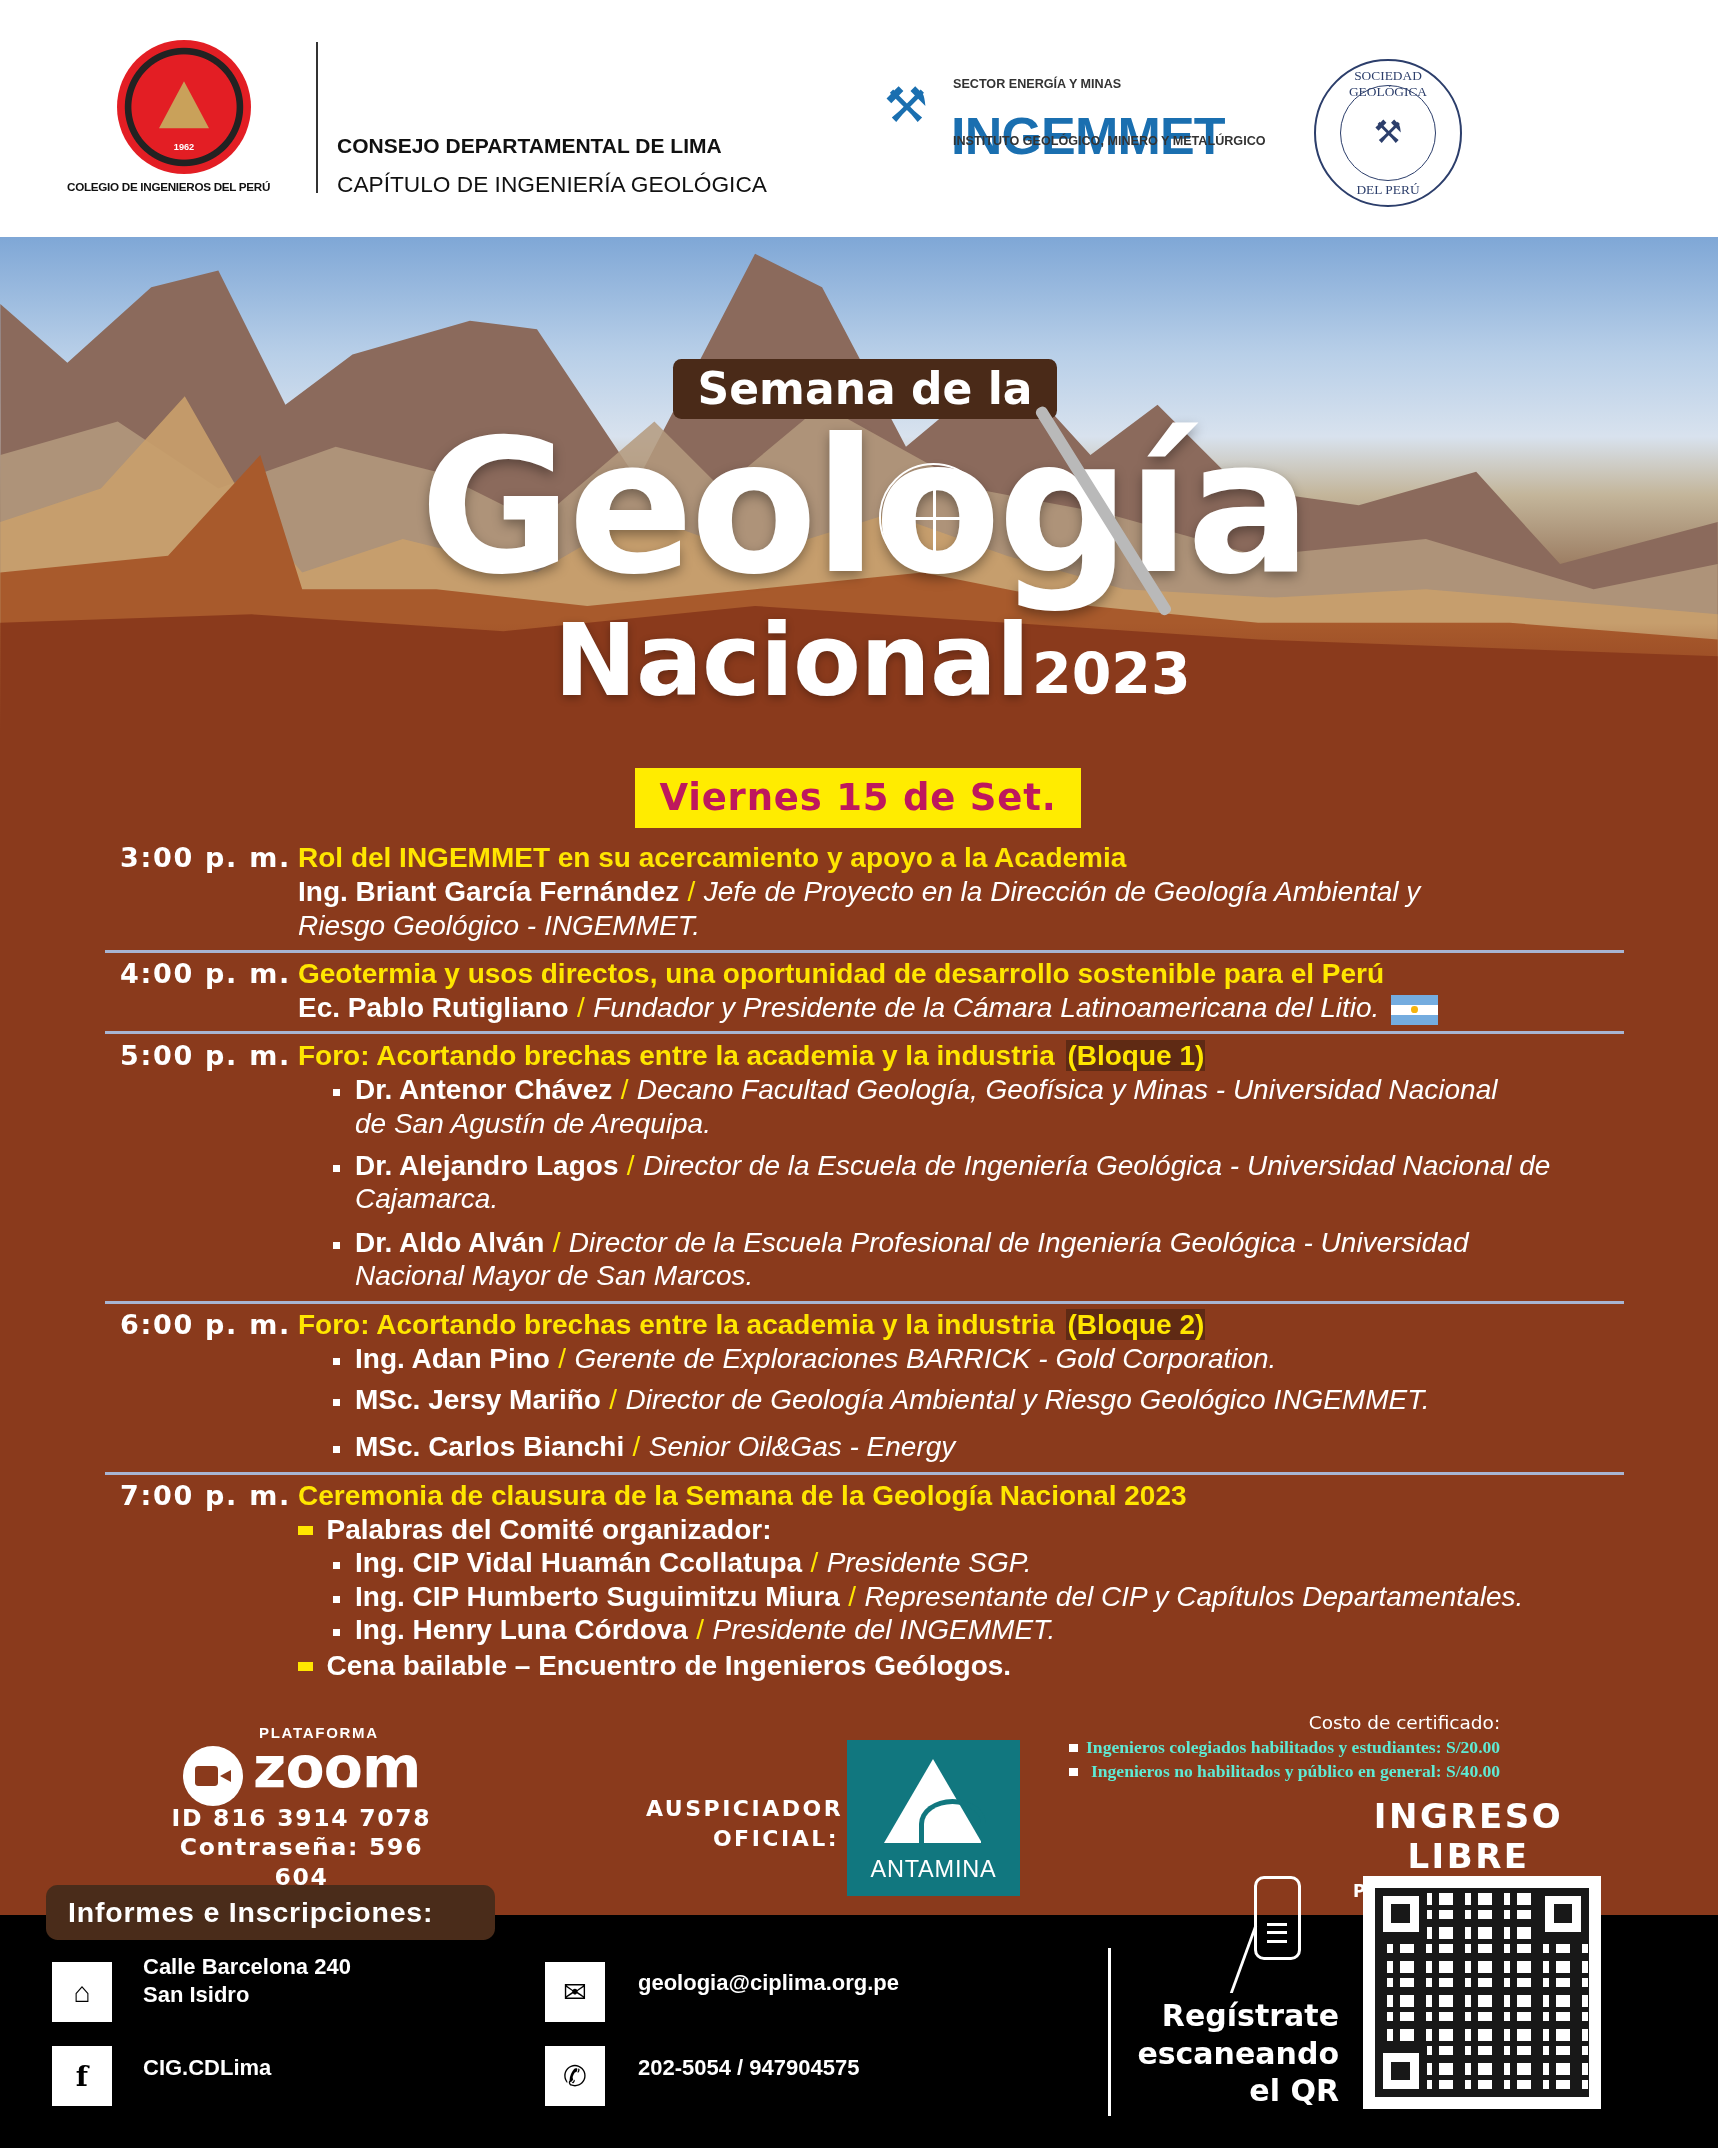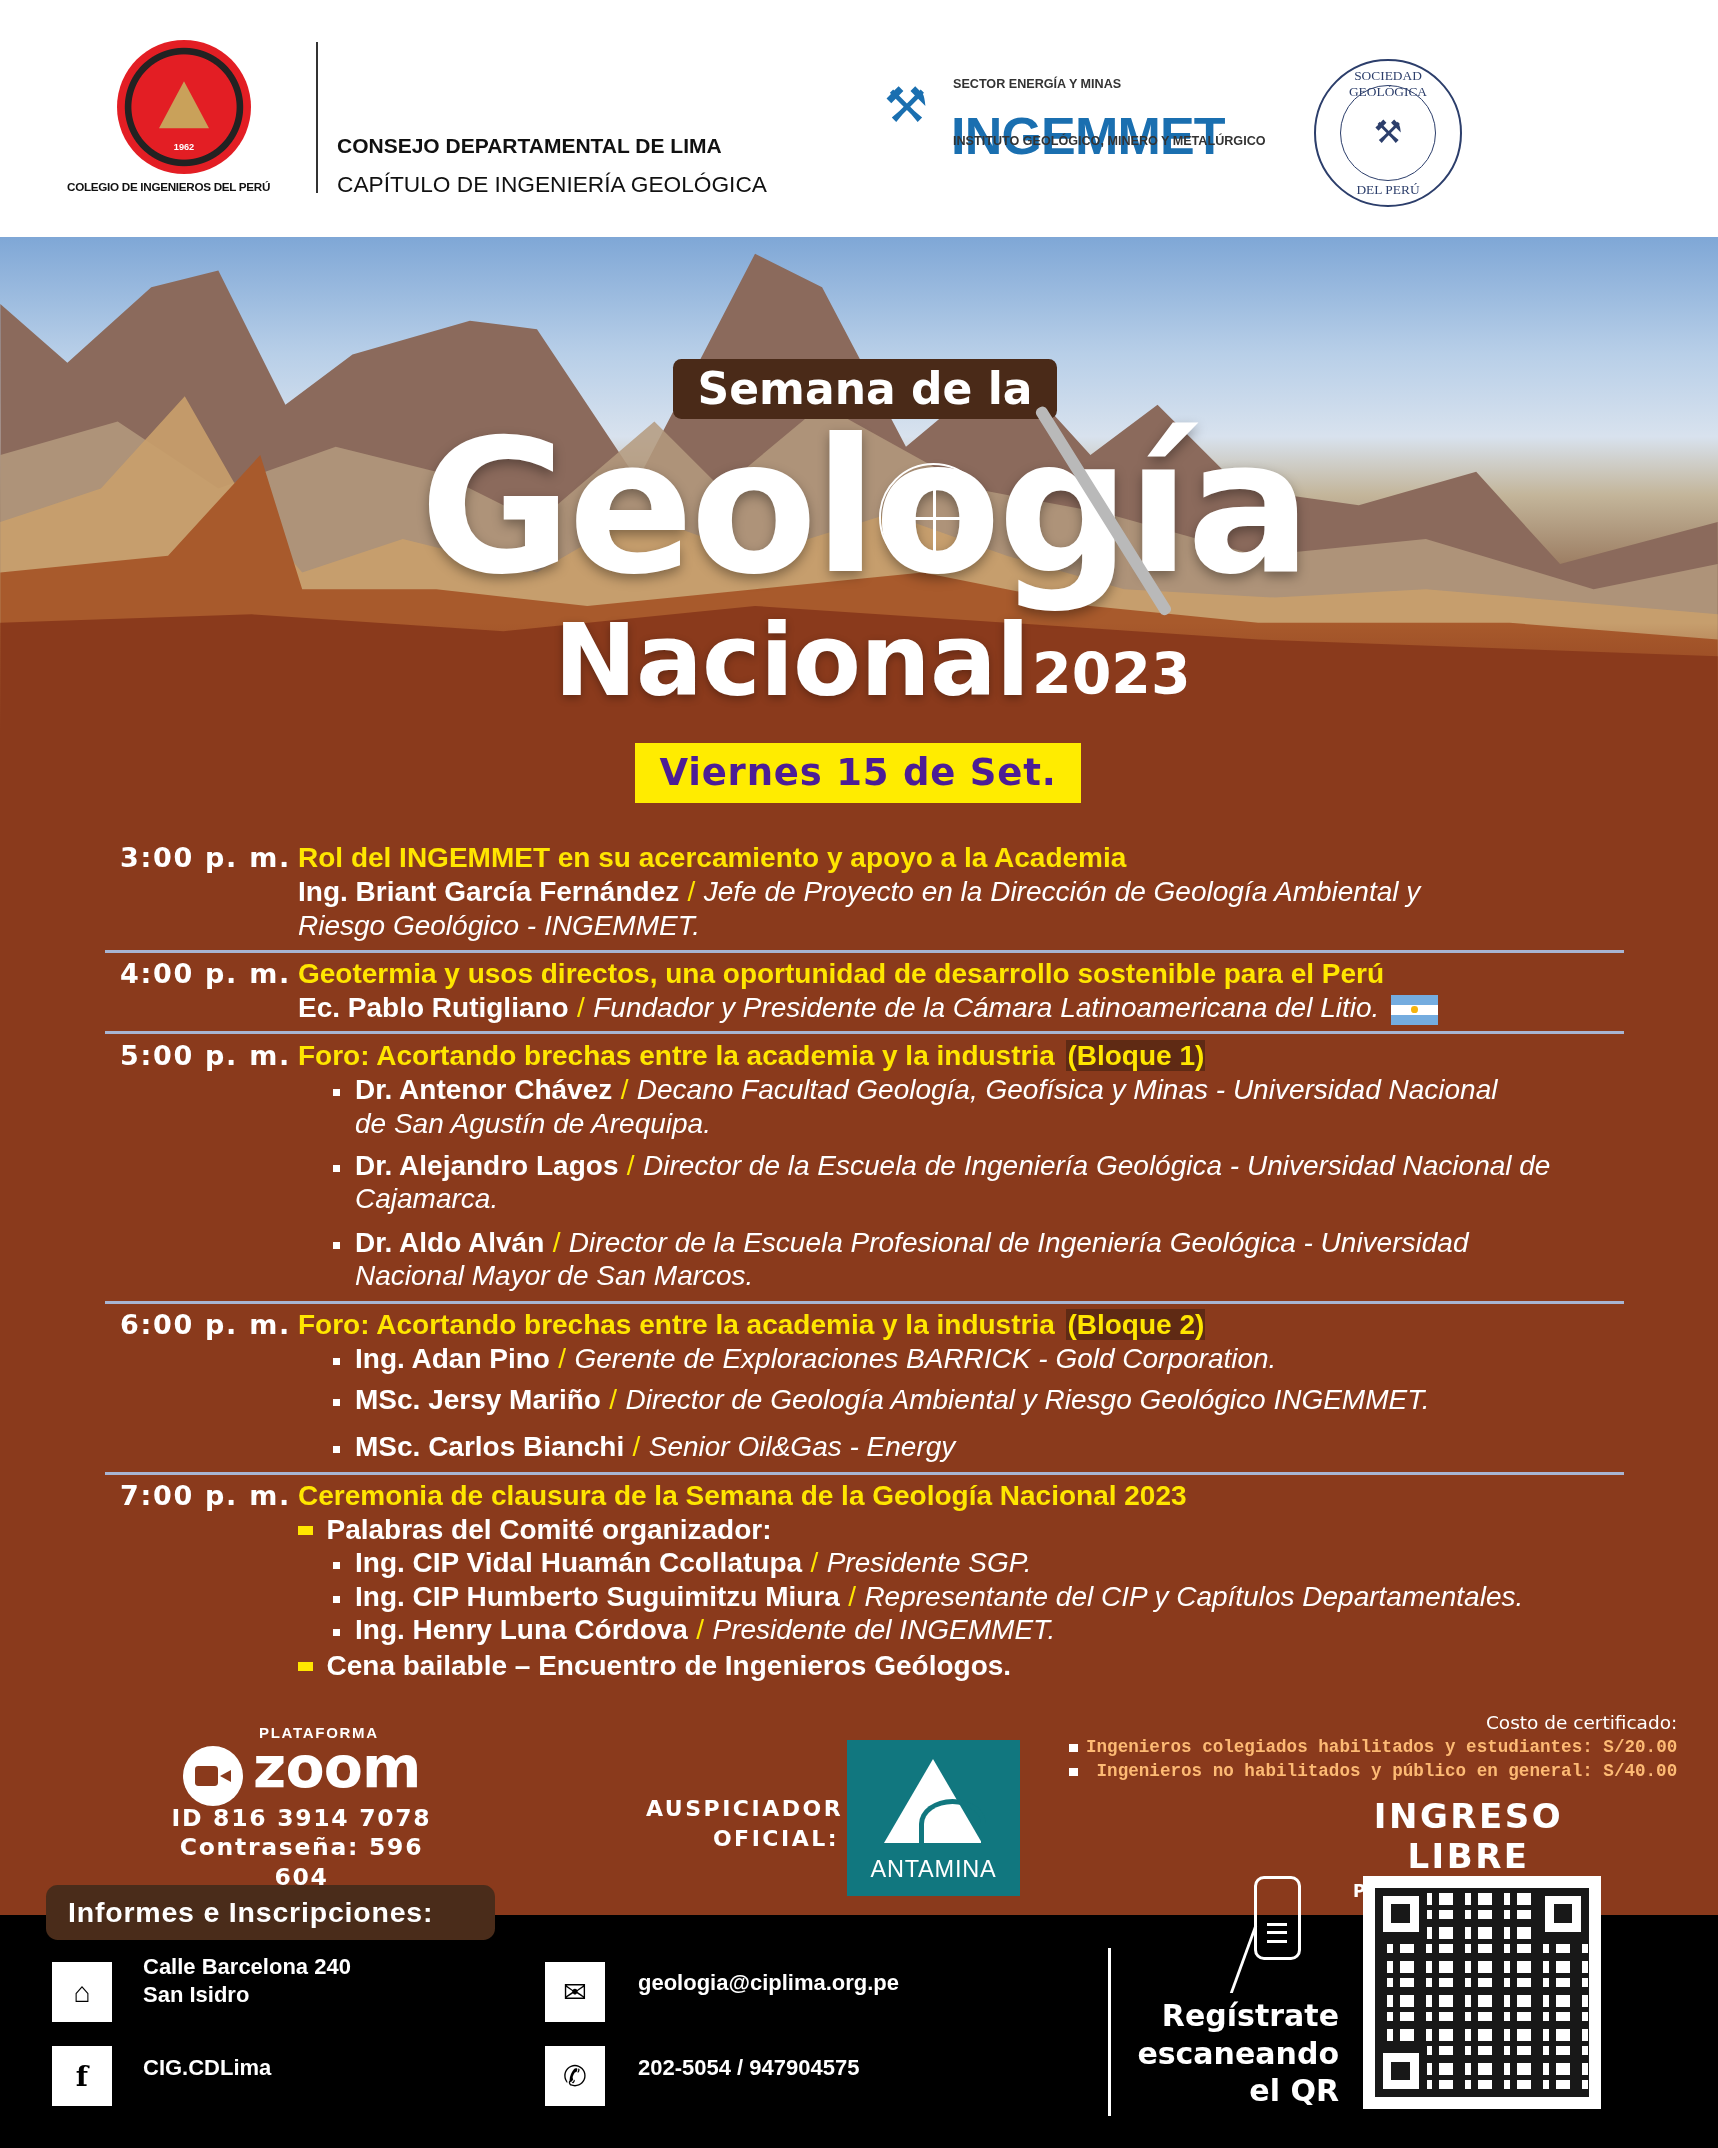--- a/index.html
+++ b/index.html
@@ -96,22 +96,22 @@
   .nacional-title {
     position: absolute; left: 554px; top: 611px; font-size: 99px; font-weight: bold; color: #fff; line-height: 1;
     font-family: "DejaVu Sans", sans-serif; letter-spacing: -0.8px;
     text-shadow: 0 3.4px 8.4px rgba(0,0,0,0.3);
   }
   .year-title {
     position: absolute; left: 1032px; top: 646px; font-size: 57px; font-weight: bold; color: #fff; line-height: 1;
     font-family: "DejaVu Sans", sans-serif;
   }
   .date-badge {
-    position: absolute; left: 635px; top: 743px; width: 446px; height: 60px;
-    background: #ffec00; color: #4c1d95; font-size: 37px; font-weight: bold;
+    position: absolute; left: 635px; top: 768px; width: 446px; height: 60px;
+    background: #ffec00; color: #be185d; font-size: 37px; font-weight: bold;
     text-align: center; line-height: 60px; font-family: "DejaVu Sans", sans-serif; letter-spacing: 0.8px;
   }
 
   
   .agenda { position: absolute; left: 0; top: 0; width: 1718px; }
   .slot { position: absolute; left: 0; width: 1718px; }
   .slot .time {
     position: absolute; left: 120px; top: 0; font-size: 27px; color: #fff; font-weight: bold; letter-spacing: 1.7px;
     font-family: "DejaVu Sans", sans-serif;
   }
@@ -143,21 +143,21 @@
   .zoom-id { position: absolute; left: 159px; top: 1804px; width: 285px; text-align: center; font-size: 23.5px; color: #fff; font-weight: bold; letter-spacing: 1.7px; font-family: "DejaVu Sans", sans-serif; line-height: 1.25; }
 
   .sponsor-label { position: absolute; left: 646px; top: 1794px; width: 193px; text-align: right; font-size: 22px; color: #fff; font-weight: bold; letter-spacing: 2.5px; line-height: 1.35; font-family: "DejaVu Sans", sans-serif; }
   .antamina { position: absolute; left: 847px; top: 1740px; width: 173px; height: 156px; background: #11777f; }
   .antamina .mtn { position: absolute; left: 37px; top: 18.5px; width: 0; height: 0; border-left: 49px solid transparent; border-right: 49px solid transparent; border-bottom: 84px solid #fff; }
   .antamina .arc { position: absolute; left: 72px; top: 59px; width: 67px; height: 50px; border-radius: 50% 50% 0 0; border: 5px solid #11777f; border-bottom: none; }
   .antamina .nm { position: absolute; left: 0; right: 0; bottom: 13.4px; text-align: center; font-size: 23.5px; color: #fff; letter-spacing: 0.8px; }
 
   .cert { position: absolute; left: 1069px; top: 1712px; text-align: right; }
   .cert .title { font-size: 18.5px; color: #fff; font-family: "DejaVu Sans", sans-serif; margin-bottom: 3.4px; }
-  .cert .item { position: relative; font-size: 17.6px; color: #fdba74; font-weight: bold; padding-left: 17px; font-family: Liberation Mono, monospace; line-height: 1.35; white-space: nowrap; }
+  .cert .item { position: relative; font-size: 17.6px; color: #5eead4; font-weight: bold; padding-left: 17px; font-family: Liberation Serif, serif; line-height: 1.35; white-space: nowrap; }
   .cert .item::before { content: ""; position: absolute; left: 0; top: 7.6px; width: 9.2px; height: 8.4px; background: #fff; }
 
   .ingreso { position: absolute; left: 1326px; top: 1796px; width: 285px; text-align: center; }
   .ingreso .big { font-size: 34px; color: #fff; font-weight: bold; letter-spacing: 2.5px; font-family: "DejaVu Sans", sans-serif; }
   .ingreso .small { font-size: 17px; color: #fff; font-weight: bold; letter-spacing: 1.7px; margin-top: 5px; font-family: "DejaVu Sans", sans-serif; }
 
   
   .footer { position: absolute; left: 0; top: 1915px; width: 1718px; height: 233px; background: #000; }
   .informes-tab {
     position: absolute; left: 46px; top: 1885px; width: 449px; height: 55px; background: #4a2c1a; border-radius: 11.7px;

